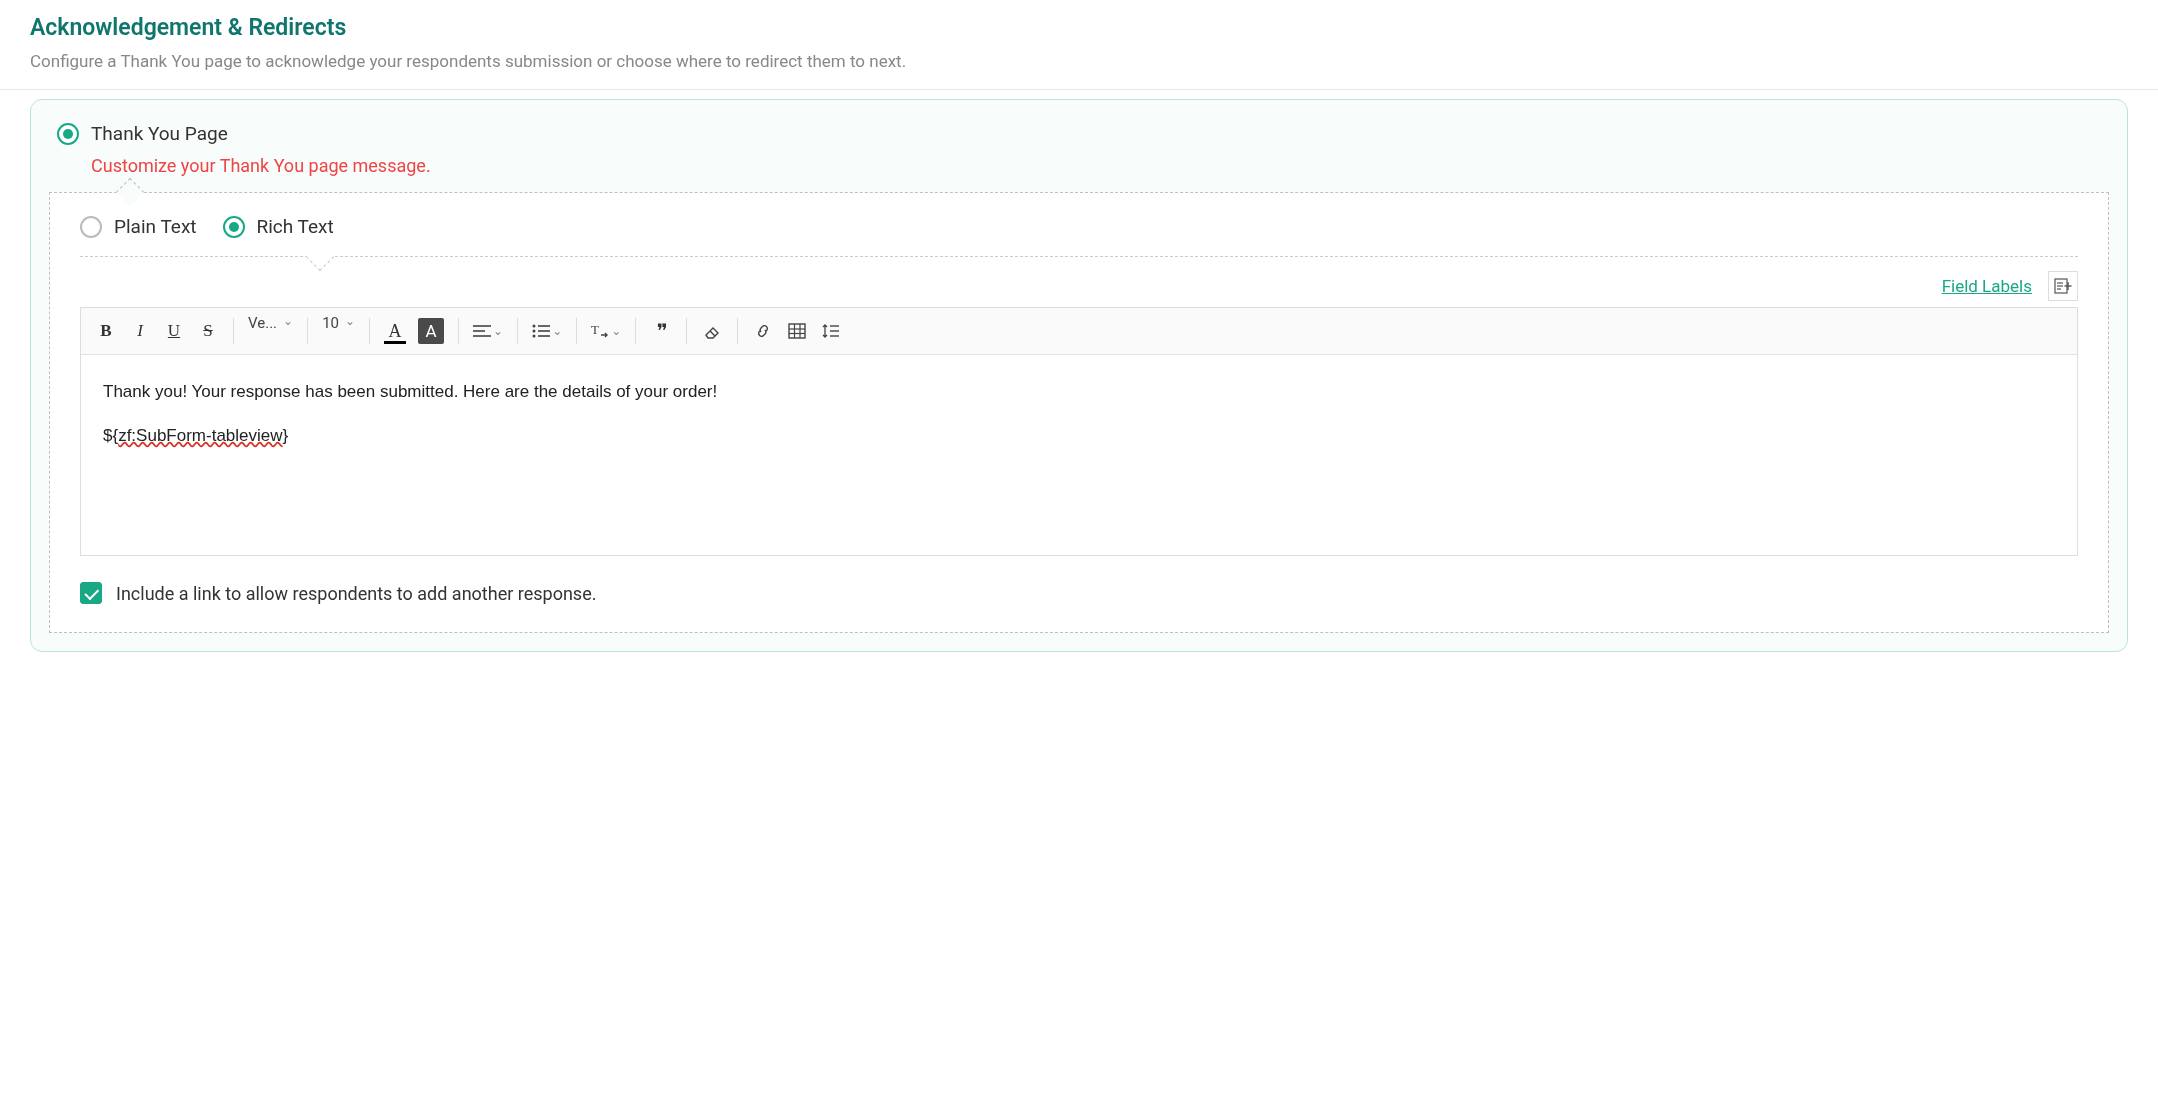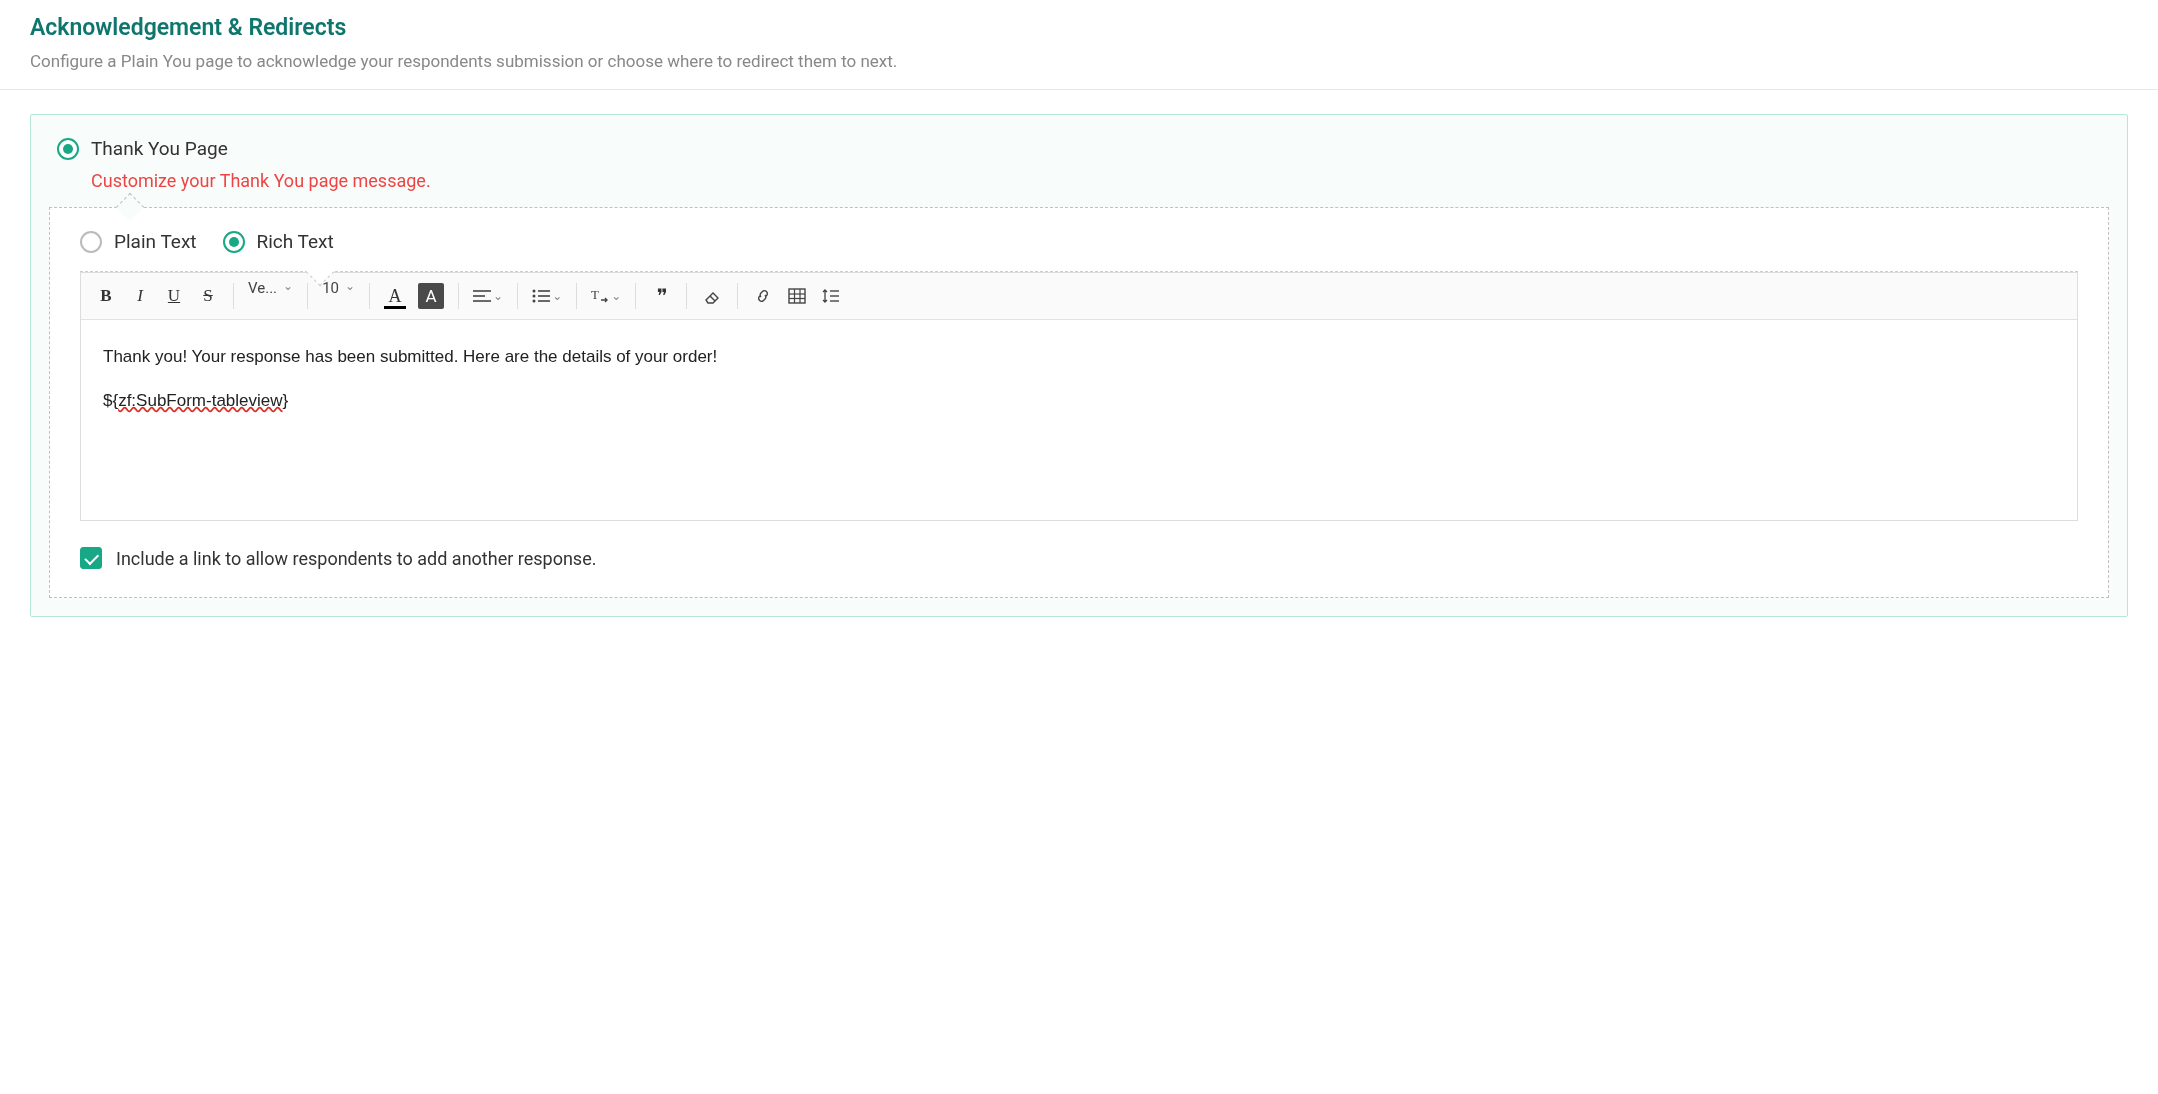--- a/index.html
+++ b/index.html
@@ -1,20 +1,20 @@
 <!DOCTYPE html>
 <html><head>
   <meta charset="utf-8">
   <style>
     * { box-sizing: border-box; margin: 0; padding: 0; }
     body { font-family: -apple-system, BlinkMacSystemFont, "Segoe UI", Roboto, sans-serif; background: #fff; color: #222; }
     .header { padding: 14px 30px 18px; border-bottom: 1px solid #e8e8e8; }
     .header h1 { font-size: 23px; font-weight: 600; color: #0f766e; margin-bottom: 10px; }
     .header p { font-size: 17px; color: #888; }
-    .card { margin: 24px 30px 0; border: 1px solid #b6e6d9; background: #f8fdfb; border-radius: 2px; padding: 22px 0 0; }
+    .card { margin: 9px 30px 0; border: 1px solid #b6e6d9; background: #f8fdfb; border-radius: 12px; padding: 22px 0 0; }
     .card-head { padding: 0 26px 16px; }
     .radio-row { display: flex; align-items: center; gap: 12px; margin-bottom: 10px; }
     .radio { width: 22px; height: 22px; border: 2px solid #19a886; border-radius: 50%; display: inline-flex; align-items: center; justify-content: center; cursor: pointer; background: #fff; }
     .radio.checked::after { content: ""; width: 10px; height: 10px; background: #19a886; border-radius: 50%; }
     .radio.unchecked { border-color: #bbb; }
     .radio-row .label { font-size: 19px; color: #333; }
     .card-head .desc { font-size: 18px; color: #ef4444; margin-left: 34px; }
 
     .dashed-box { margin: 0 18px 18px; border: 1px dashed #bfbfbf; background: #fff; position: relative; padding: 22px 30px 28px; }
     .nub { position: absolute; top: -11px; left: 70px; width: 20px; height: 20px; background: #f8fdfb; border-left: 1px dashed #bfbfbf; border-top: 1px dashed #bfbfbf; transform: rotate(45deg); }
@@ -49,21 +49,21 @@
     .chk.checked::after { content: ""; width: 6px; height: 11px; border: solid #fff; border-width: 0 2.5px 2.5px 0; transform: rotate(45deg) translateY(-1px); }
     .check-row b { font-weight: 600; }
 
     svg { display: block; }
   </style>
 </head>
 <body>
 
 <div class="header">
   <h1>Acknowledgement &amp; Redirects</h1>
-  <p>Configure a Plain You page to acknowledge your respondents submission or choose where to redirect them to next.</p>
+  <p>Configure a Thank You page to acknowledge your respondents submission or choose where to redirect them to next.</p>
 </div>
 
 <div class="card">
   <div class="card-head">
     <div class="radio-row">
       <span class="radio checked"></span>
       <span class="label">Thank You Page</span>
     </div>
     <div class="desc">Customize your Thank You page message.</div>
   </div>
@@ -76,20 +76,33 @@
         <span class="radio unchecked"></span>
         <span class="label">Plain Text</span>
       </div>
       <div class="fmt">
         <span class="radio checked"></span>
         <span class="label">Rich Text</span>
       </div>
       <div class="nub2"></div>
     </div>
 
+    <div class="above-toolbar">
+      <a class="field-labels">Field Labels</a>
+      <div class="insert-btn">
+        <svg width="18" height="16" viewBox="0 0 18 16">
+          <rect x="1" y="1" width="12" height="14" fill="none" stroke="#555" stroke-width="1.2"></rect>
+          <line x1="3" y1="5" x2="9" y2="5" stroke="#555" stroke-width="1.2"></line>
+          <line x1="3" y1="8" x2="9" y2="8" stroke="#555" stroke-width="1.2"></line>
+          <line x1="3" y1="11" x2="7" y2="11" stroke="#555" stroke-width="1.2"></line>
+          <line x1="14" y1="4" x2="14" y2="12" stroke="#555" stroke-width="1.4"></line>
+          <line x1="10.5" y1="8" x2="17.5" y2="8" stroke="#555" stroke-width="1.4"></line>
+        </svg>
+      </div>
+    </div>
 
     <div class="editor-wrap">
       <div class="toolbar">
         <span class="tbtn" style="font-weight:700;font-family:Georgia,serif;">B</span>
         <span class="tbtn" style="font-style:italic;font-family:Georgia,serif;">I</span>
         <span class="tbtn" style="text-decoration:underline;font-family:Georgia,serif;">U</span>
         <span class="tbtn" style="text-decoration:line-through;font-family:Georgia,serif;">S</span>
         <span class="sep"></span>
         <span class="font-sel">
             <span>Ve...</span>

